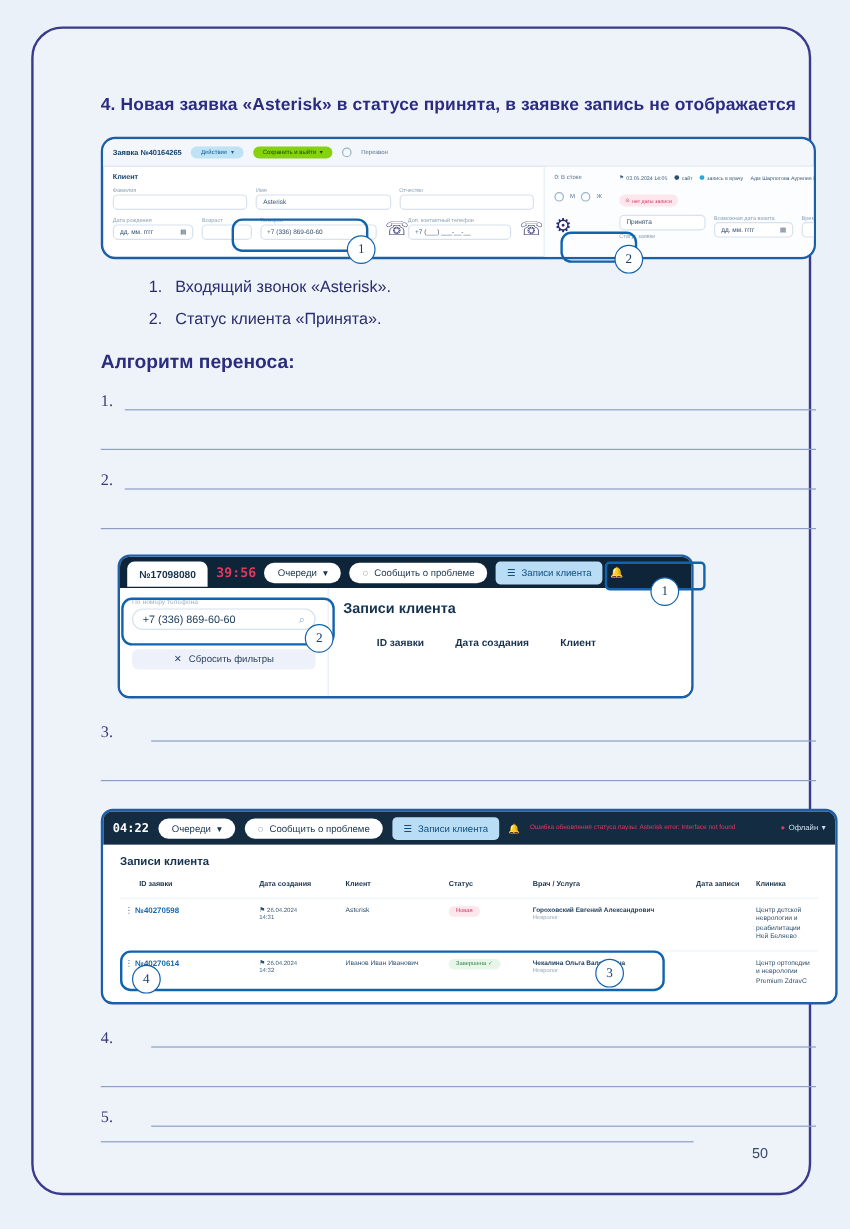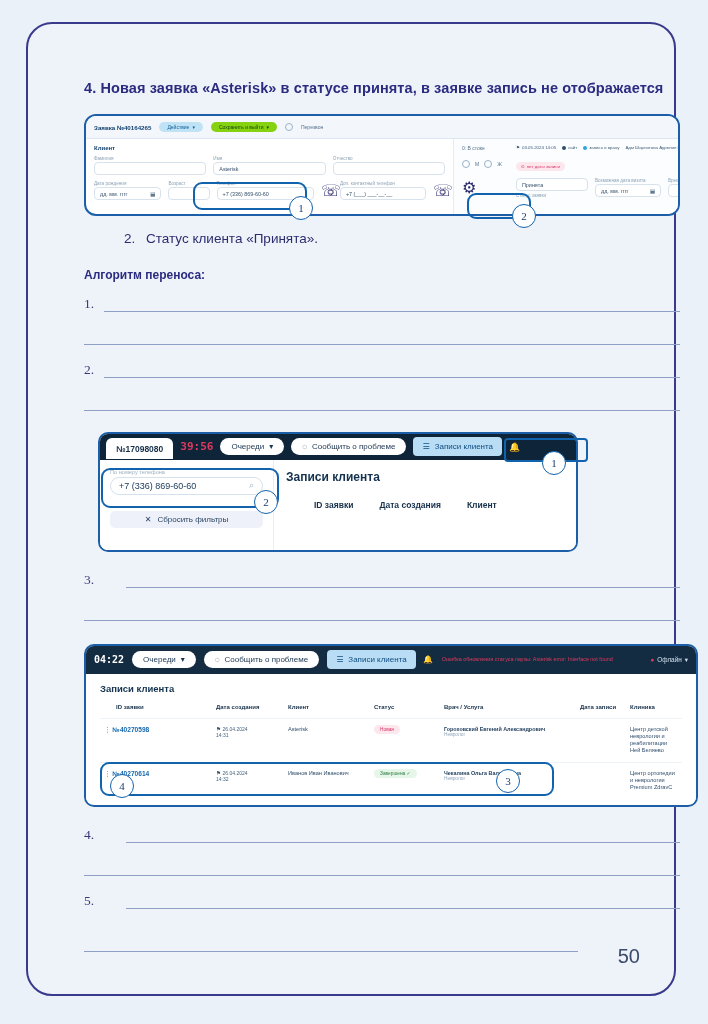--- a/index.html
+++ b/index.html
@@ -81,21 +81,21 @@
   .dotb{width:4px;height:4px;border-radius:50%;background:#2aa4e0;display:inline-block;}
 
   
   .txtlist{margin:14px 0 0 0;}
   .txtlist li{
     font-size:13.5px;color:#2c2c6e;margin-bottom:9px;line-height:1.3;
     list-style:none;
   }
   .txtlist .num{display:inline-block;width:22px;}
   .algo{
-    font-size:12px;font-weight:bold;color:#2b2b80;margin:20px 0 12px 0;
+    font-size:16px;font-weight:bold;color:#2b2b80;margin:20px 0 12px 0;
   }
 
   
   .blank{position:relative;height:33px;}
   .blank .bn{
     position:absolute;left:0;top:2px;font-size:13.5px;color:#3a3a78;
     font-family:"Liberation Serif",serif;
   }
   .blank .rule{
     position:absolute;left:20px;right:0;top:17px;height:1px;background:#8e9ec4;
@@ -163,21 +163,21 @@
   .rid{font-size:6.6px;font-weight:bold;color:#1668b0;white-space:nowrap;}
   .kebab{color:#4d6c8a;font-size:7px;letter-spacing:0;line-height:.7;}
   .dt{font-size:5px;color:#47637e;line-height:1.25;}
   .st-new{background:#fde7ec;color:#d6356a;font-size:4.8px;border-radius:7px;padding:2px 6px;white-space:nowrap;}
   .st-done{background:#e6f6e8;color:#2e7d43;font-size:4.8px;border-radius:7px;padding:2px 6px;white-space:nowrap;}
   .doc{font-weight:bold;color:#1d3c5c;font-size:5.4px;line-height:1.25;}
   .spec{color:#90a6ba;font-size:4.8px;}
   .clinic{font-size:5.2px;color:#33526f;line-height:1.3;}
 
   .pagenum{
-    position:absolute;right:34px;bottom:26px;font-size:20px;color:#3a4a6b;
+    position:absolute;right:34px;bottom:26px;font-size:12px;color:#3a4a6b;
   }
   .botrule{position:absolute;left:56px;right:96px;bottom:42px;height:1px;background:#8e9ec4;}
 </style>
 </head>
 <body>
 
 <div class="page-frame">
   <div class="page-inner">
 
     <div class="section-title">4. Новая заявка «Asterisk» в статусе принята, в заявке запись не отображается</div>
@@ -299,20 +299,23 @@
       </div>
     </div>
 
     <div class="hl-box" style="left:109px;top:104px;width:110px;height:24px;"></div>
     <div class="callout" style="left:205px;top:118px;">1</div>
     <div class="hl-box" style="left:383px;top:115px;width:60px;height:22px;"></div>
     <div class="callout" style="left:428px;top:126px;">2</div>
 
     <ul class="txtlist">
       <li>
+        <span class="num">1.</span><span>Входящий звонок «Asterisk».</span>
+      </li>
+      <li>
         <span class="num">2.</span><span>Статус клиента «Принята».</span>
       </li>
     </ul>
 
     <div class="algo">Алгоритм переноса:</div>
 
     <div class="blank">
       <span class="bn">1.</span>
       <span class="rule"></span>
     </div>

